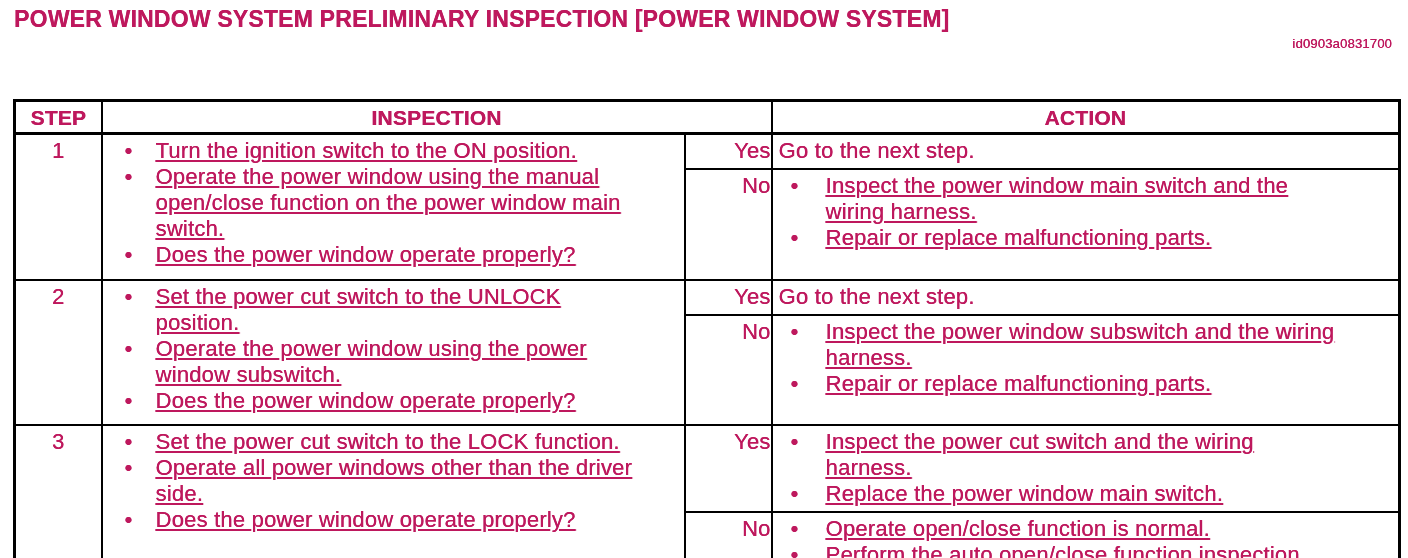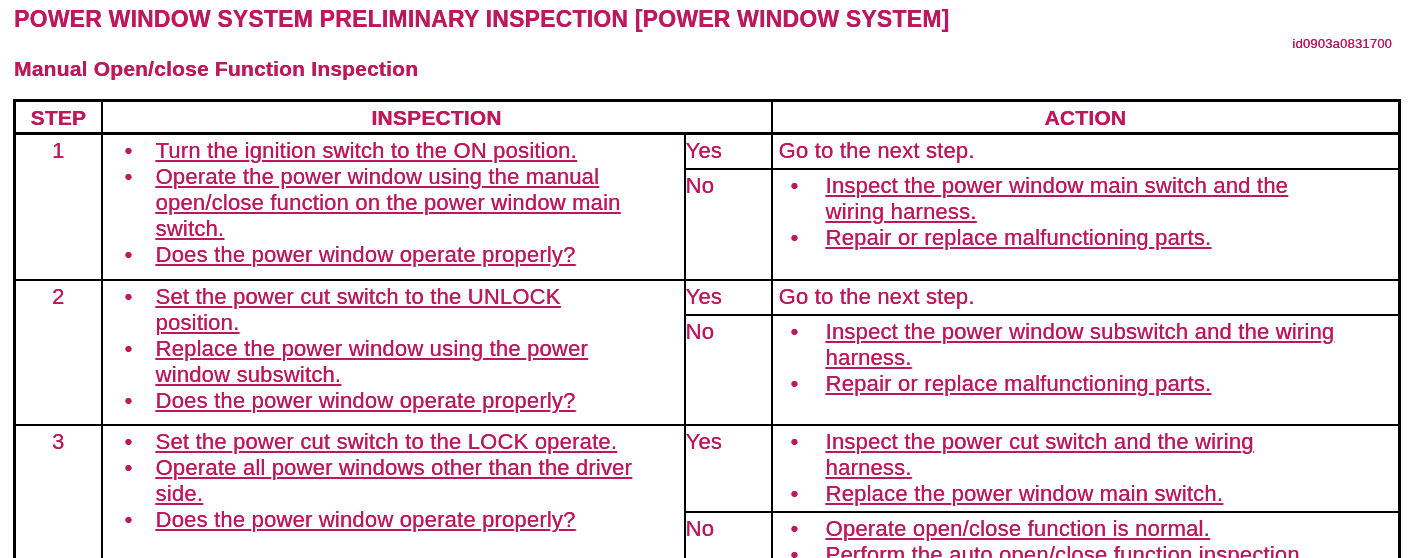--- a/index.html
+++ b/index.html
@@ -58,21 +58,21 @@
   tr.h-r3a { height: 64px; }
   tr.h-r3b { height: 55px; }
   td.step {
     text-align: center;
     padding-top: 3px;
   }
   td.insp-cell {
     padding: 3px 44px 4px 0;
   }
   td.yn {
-    text-align: left;
+    text-align: right;
     padding-top: 3px;
   }
   td.act {
     padding: 3px 59px 4px 0;
   }
   td.act.plain {
     padding-left: 6px;
   }
   .li {
     position: relative;
@@ -92,21 +92,20 @@
     content: "\2022";
   }
 </style>
 </head>
 <body>
 
 <div class="page">
 
   <div class="title">POWER WINDOW SYSTEM PRELIMINARY INSPECTION [POWER WINDOW SYSTEM]</div>
   <div class="docid">id0903a0831700</div>
-  <div class="subtitle">Manual Open/close Function Inspection</div>
 
   <table class="insp">
     <colgroup>
       <col class="c-step">
       <col class="c-insp">
       <col class="c-yn">
       <col class="c-act">
     </colgroup>
 
     <tbody>
@@ -133,40 +132,40 @@
       <td class="act">
         <div class="li"><span class="bullet"></span><span>Inspect the power window main switch and the wiring harness.</span></div>
         <div class="li"><span class="bullet"></span><span>Repair or replace malfunctioning parts.</span></div>
       </td>
     </tr>
 
     <tr class="h-r2a">
       <td class="step" rowspan="2">2</td>
       <td class="insp-cell" rowspan="2">
         <div class="li"><span class="bullet"></span><span>Set the power cut switch to the UNLOCK position.</span></div>
-        <div class="li"><span class="bullet"></span><span>Replace the power window using the power window subswitch.</span></div>
+        <div class="li"><span class="bullet"></span><span>Operate the power window using the power window subswitch.</span></div>
         <div class="li"><span class="bullet"></span><span>Does the power window operate properly?</span></div>
       </td>
       <td class="yn">Yes</td>
       <td class="act plain">
         <div>Go to the next step.</div>
       </td>
     </tr>
     <tr class="h-r2b">
       <td class="yn">No</td>
       <td class="act">
         <div class="li"><span class="bullet"></span><span>Inspect the power window subswitch and the wiring harness.</span></div>
         <div class="li"><span class="bullet"></span><span>Repair or replace malfunctioning parts.</span></div>
       </td>
     </tr>
 
     <tr class="h-r3a">
       <td class="step" rowspan="2">3</td>
       <td class="insp-cell" rowspan="2">
-        <div class="li"><span class="bullet"></span><span>Set the power cut switch to the LOCK operate.</span></div>
+        <div class="li"><span class="bullet"></span><span>Set the power cut switch to the LOCK function.</span></div>
         <div class="li"><span class="bullet"></span><span>Operate all power windows other than the driver side.</span></div>
         <div class="li"><span class="bullet"></span><span>Does the power window operate properly?</span></div>
       </td>
       <td class="yn">Yes</td>
       <td class="act">
         <div class="li"><span class="bullet"></span><span>Inspect the power cut switch and the wiring harness.</span></div>
         <div class="li"><span class="bullet"></span><span>Replace the power window main switch.</span></div>
       </td>
     </tr>
     <tr class="h-r3b">

